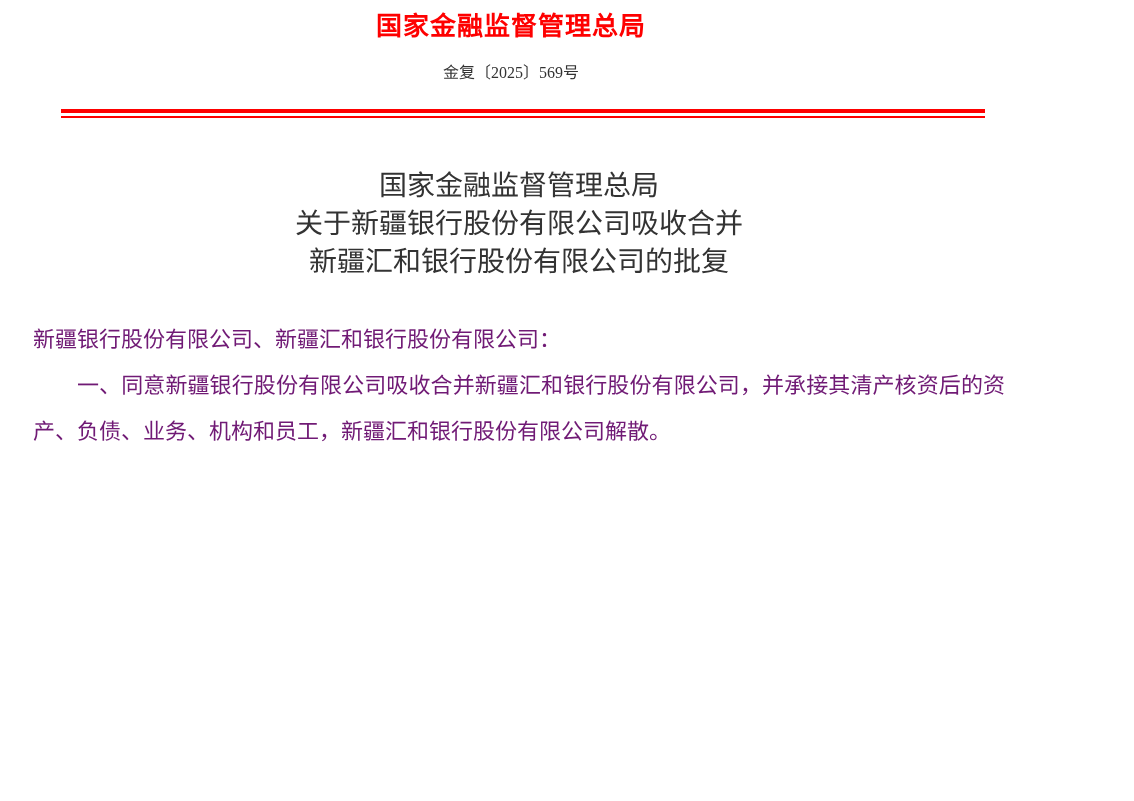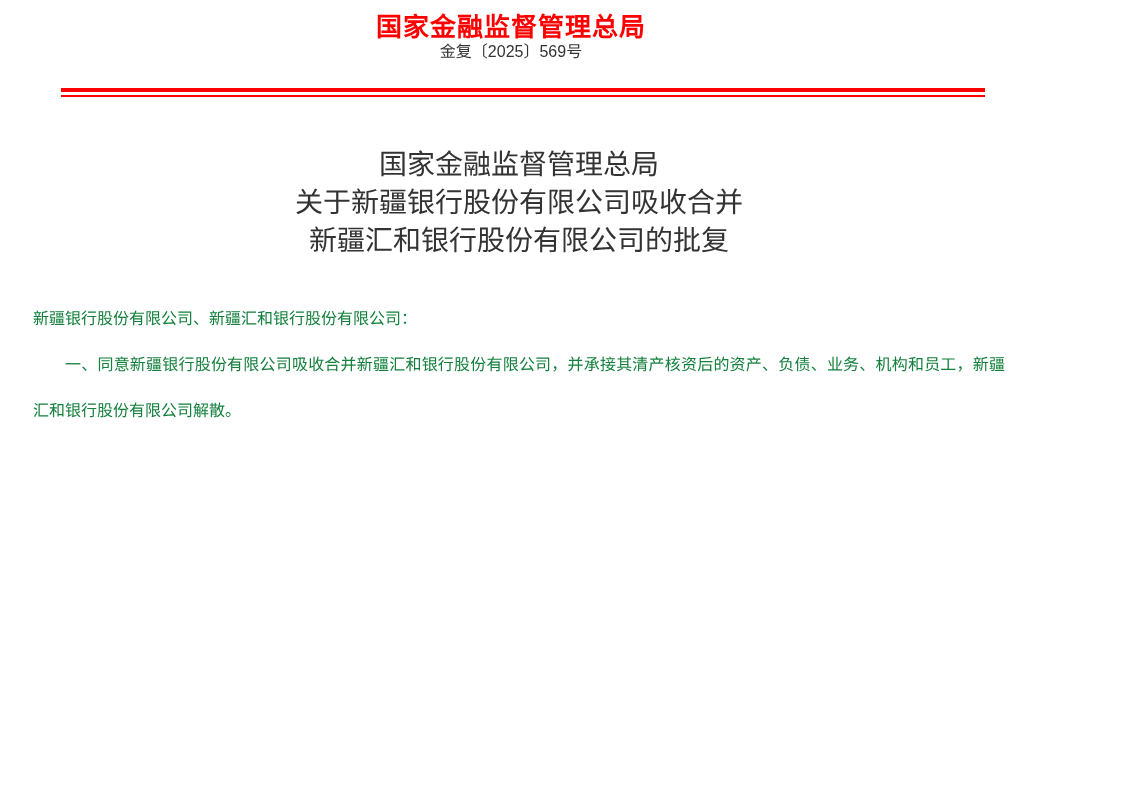--- a/index.html
+++ b/index.html
@@ -6,35 +6,36 @@
     margin: 0;
     padding: 0;
     background: #ffffff;
   }
   .page {
     position: relative;
     width: 1022px;
     height: 801px;
     background: #ffffff;
     overflow: hidden;
-    font-family: Liberation Sans, sans-serif;
+    font-family: Liberation Serif, serif;
     color: #333333;
   }
   
   .agency-title {
     margin: 0;
     padding-top: 12px;
     text-align: center;
     color: #fe0000;
     font-size: 26px;
     font-weight: bold;
     line-height: 30px;
     letter-spacing: 1px;
   }
   .doc-number {
+    margin-top: 21px;
     text-align: center;
     font-size: 16px;
     line-height: 19px;
     color: #333333;
   }
   .red-separator {
     margin: 27px 37px 0 61px;
   }
   .red-separator .thick-line {
     height: 0;
@@ -50,24 +51,24 @@
     margin: 49px 17px 0 33px;
     text-align: center;
     font-size: 28px;
     font-weight: 400;
     line-height: 38px;
     color: #333333;
   }
   
   .doc-body {
     margin: 36px 17px 0 33px;
-    font-size: 16px;
+    font-size: 22px;
     line-height: 46px;
     text-align: justify;
-    color: #15803d;
+    color: #701a75;
   }
   .doc-body p {
     margin: 0;
   }
   .doc-body p.indent {
     text-indent: 2em;
   }
   .doc-body p.first-indent {
     margin-top: 6px;
   }

